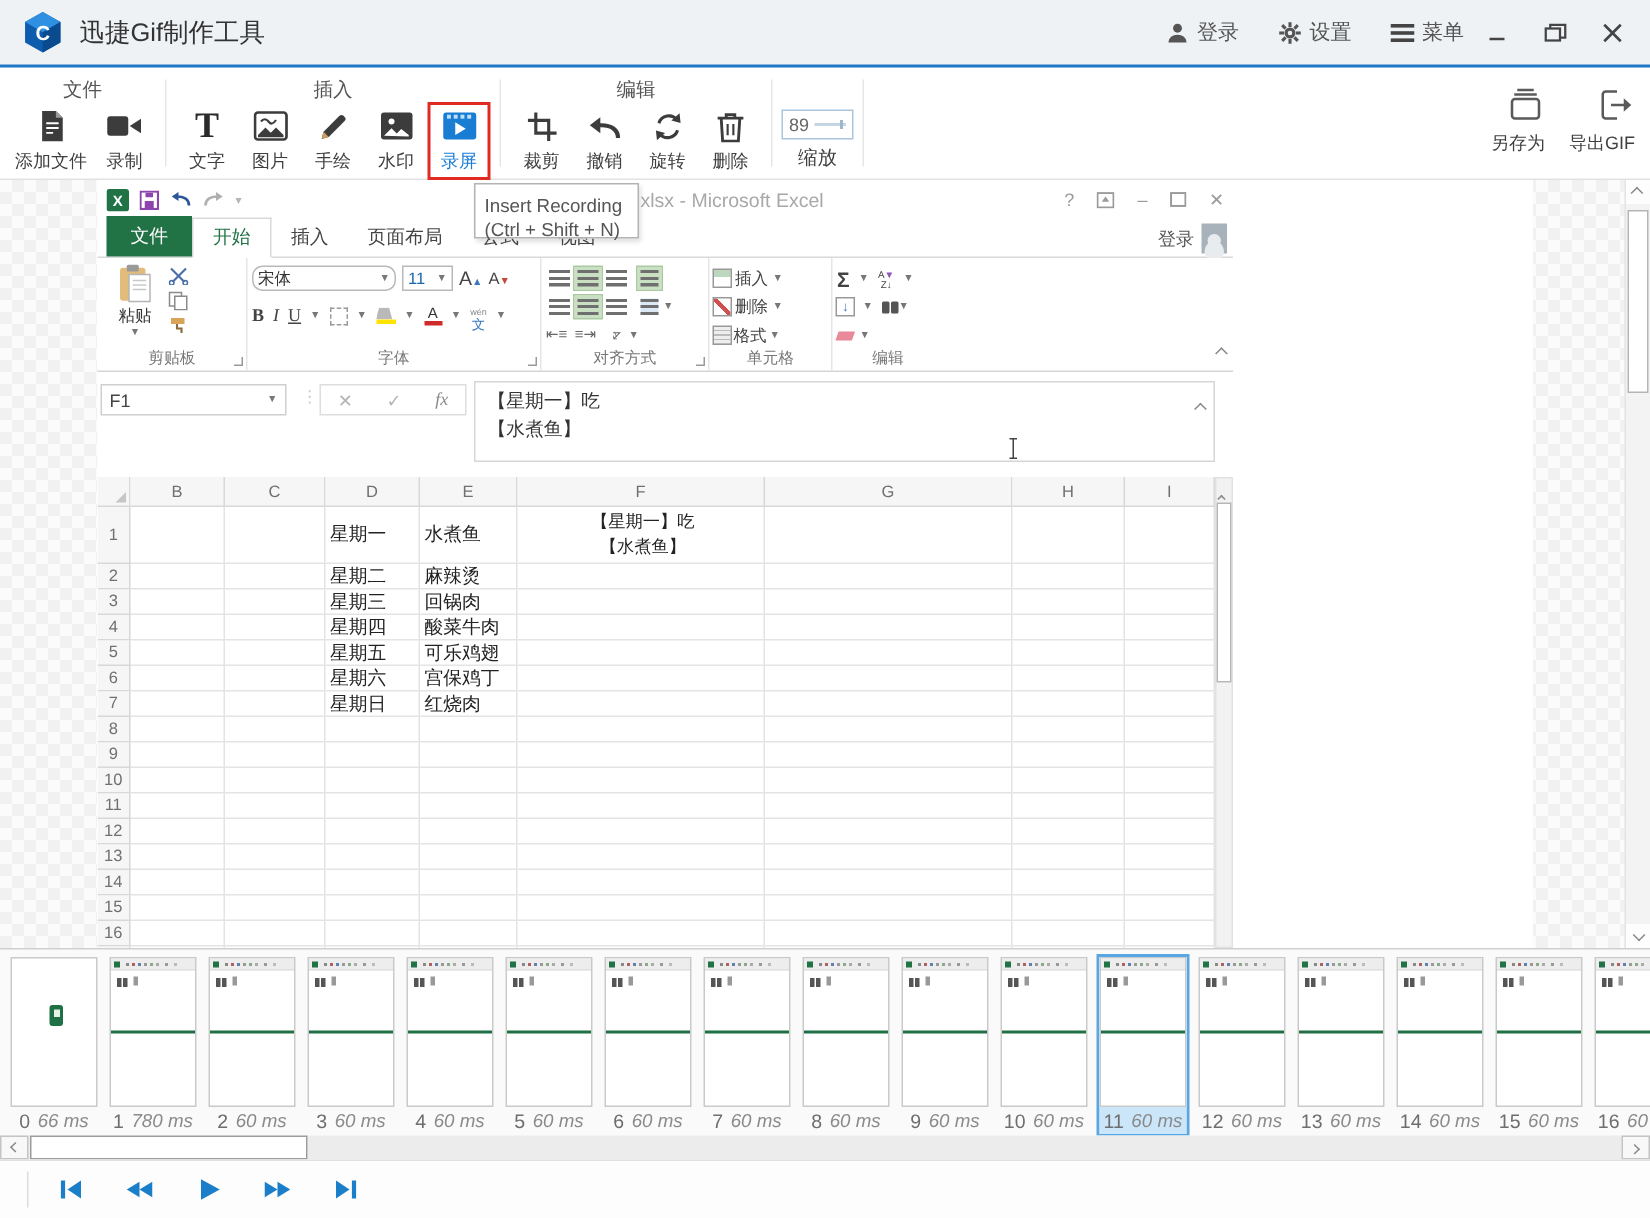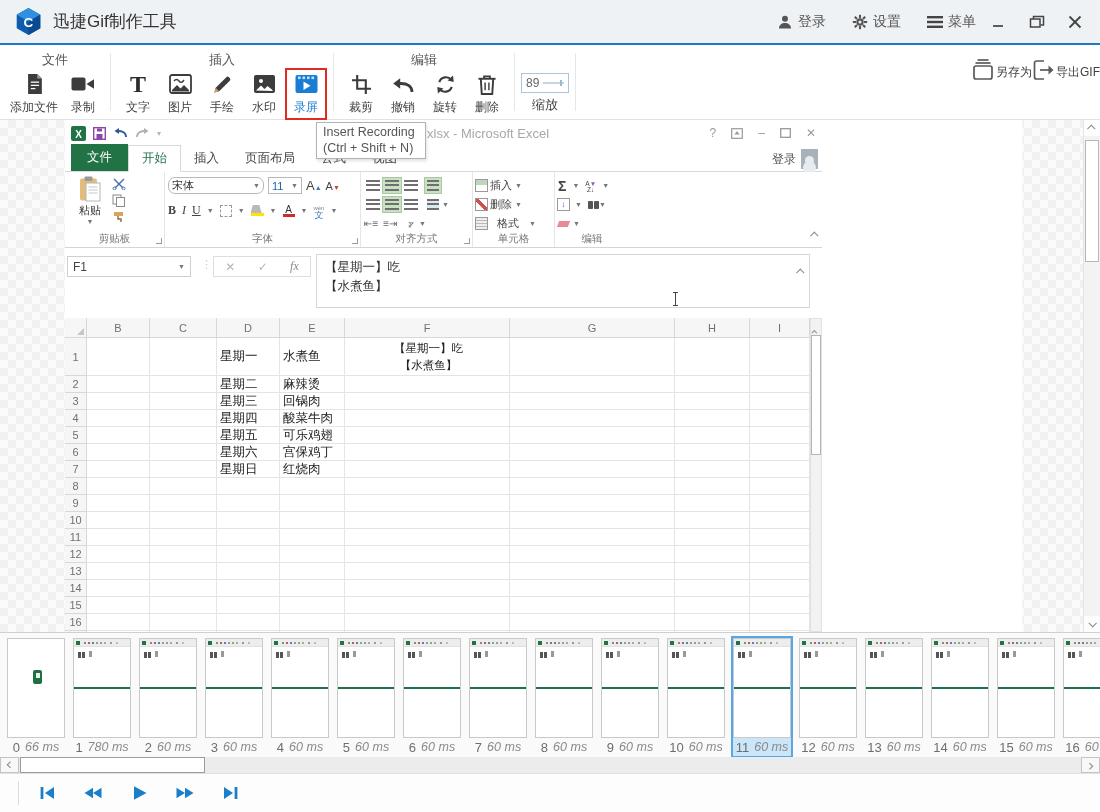--- a/index.html
+++ b/index.html
@@ -27,21 +27,21 @@
   .tsep { width:1px; background:#e7e7e7; height:58px; margin:6px 6px 0; }
   .hl-red { border:2px solid #e02a22; padding:1px 2px 2px; margin-top:-1px; }
   .hl-red .tb-lb { color:#1a7dd4; }
   .zoombox { width:48px; height:20px; border:1px solid #a9c6de; display:flex; align-items:center;
     padding:0 4px; margin-top:22px; }
   .zoombox .zv { font-size:12px; color:#666; }
   .zoombox .zslider { flex:1; height:2px; background:#c4d6e4; margin-left:4px; position:relative; }
   .zoombox .zslider::after { content:""; position:absolute; right:2px; top:-2px; width:2px; height:6px; background:#9db8cc; }
   .zoom-lb { font-size:13px; color:#3f3f3f; margin-top:3px; }
   .tright { margin-left:auto; display:flex; padding-top:10px; margin-right:10px; }
-  .bigbtn { display:flex; flex-direction:row; align-items:center; width:60px; }
+  .bigbtn { display:flex; flex-direction:column; align-items:flex-end; width:60px; }
   .bigbtn .tb-lb { margin-top:4px; }
 
   
   .canvas { position:absolute; left:0; top:120px; width:1100px; height:512px;
     background:repeating-conic-gradient(#f1f1f1 0% 25%, #fbfbfb 0% 50%) 0 0 / 16px 16px; overflow:hidden; }
   .vscroll { position:absolute; right:0; top:0; width:17px; height:512px; background:#f3f3f3; border-left:1px solid #e4e4e4; }
   .vs-btn { position:absolute; left:0; width:16px; height:16px; background:#fdfdfd; display:flex; align-items:center; justify-content:center; }
   .vs-thumb { position:absolute; left:1px; top:20px; width:14px; height:122px; background:#fff; border:1px solid #b5b5b5; }
   .chev { display:inline-block; width:6px; height:6px; border-left:1.6px solid #888; border-top:1.6px solid #888; }
   .chev.up { transform:rotate(45deg) translateY(1px); }
@@ -107,21 +107,21 @@
   .xl-cd { border-right:1px solid #e4e4e4; border-bottom:1px solid #e4e4e4; font-size:12.5px; color:#222;
     display:flex; align-items:center; padding-left:3px; flex:none; overflow:hidden; }
   .xl-cd.fcell { justify-content:center; text-align:center; font-size:11.5px; line-height:1.45;
     white-space:pre-line; display:flex; align-items:center; }
   .gscroll { position:absolute; left:745px; top:198px; width:12px; height:314px; background:#f2f2f2; border:1px solid #e2e2e2; }
   .gs-thumb { position:absolute; left:0px; top:16px; width:10px; height:120px; background:#fff; border:1px solid #b5b5b5; }
 
   
   .tooltip { position:absolute; left:316px; top:2px; width:110px; height:37px; background:#fff;
     border:1px solid #b3b3b3; box-shadow:1px 2px 3px rgba(0,0,0,.12); z-index:30;
-    font-size:12.5px; color:#555; padding:1px 0 0 6px; line-height:1.3; white-space:nowrap; }
+    font-size:12.5px; color:#555; padding:6px 0 0 6px; line-height:1.3; white-space:nowrap; }
 
   
   .filmstrip { position:absolute; left:0; top:632px; width:1100px; height:125px; background:#fafafa;
     border-top:1px solid #d0d0d0; overflow:hidden; }
   .ftrack { display:flex; gap:4px; padding:3px 0 0 5px; }
   .frame { flex:none; border:2px solid rgba(0,0,0,0); }
   .frame.sel { border-color:#58a6e4; }
   .frame.sel .flabel { background:#cbe5f9; }
   .fthumb { width:58px; height:100px; background:#fff; border:1px solid #c9c9c9; position:relative; overflow:hidden; }
   .m-bar { position:absolute; left:0; top:0; right:0; height:8px; background:#ededed; border-bottom:1px solid #e0e0e0; }
@@ -568,21 +568,21 @@
           <div class="xrow" style="gap:3px;">
             <span class="msq" style="width:11px;height:11px;outline:1px solid #999;background:linear-gradient(#bcd8bc 5px,#fff 5px);"></span>
             <span style="font-size:11px;">插入</span>
               <span class="dd">▼</span>
           </div>
           <div class="xrow" style="gap:3px;">
             <span class="msq" style="width:11px;height:11px;outline:1px solid #999;background:linear-gradient(45deg,#fff 40%,#d05050 40% 60%,#fff 60%);"></span>
             <span style="font-size:11px;">删除</span>
               <span class="dd">▼</span>
           </div>
-          <div class="xrow" style="gap:10px;">
+          <div class="xrow" style="gap:2px;">
             <span class="msq" style="width:11px;height:11px;outline:1px solid #999;background:repeating-linear-gradient(#eee 0 2px,#bbb 2px 3px);"></span>
             <span style="font-size:11px;">格式</span>
               <span class="dd">▼</span>
           </div>
           <div class="xg-label">单元格</div>
         </div>
 
         <div class="xgroup" style="width:74px;border-right:none;">
           <div class="xrow" style="gap:6px;">
             <span class="glyph" style="font-size:14px;font-weight:bold;">Σ</span>

